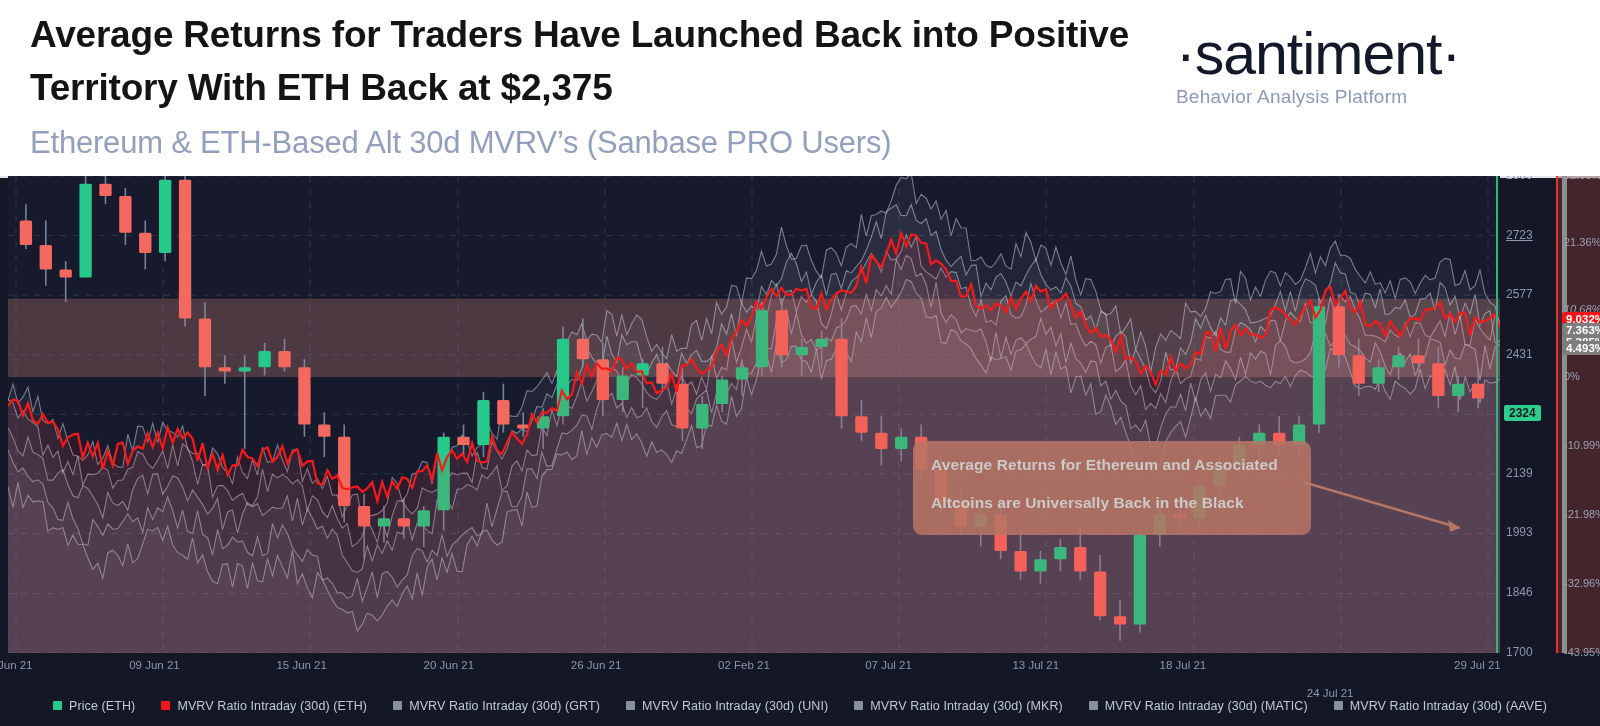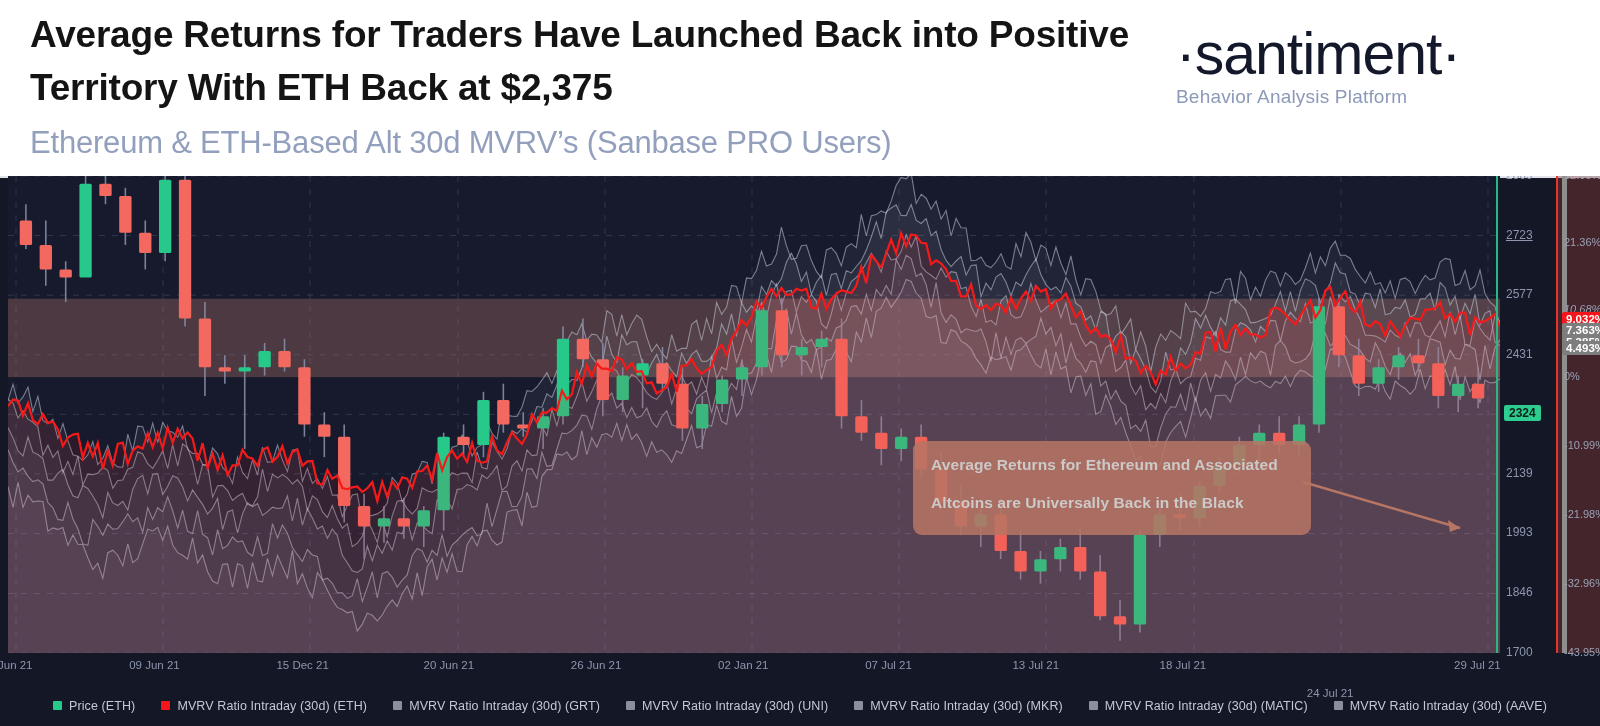--- a/index.html
+++ b/index.html
@@ -326,24 +326,24 @@
         <div class="price-badge" style="top: 229px;">2324</div>
         <div class="pct-badge red" style="top: 136.468px;">9.032%</div>
         <div class="pct-badge gray" style="top: 146.943px;">7.363%</div>
         <div class="pct-badge gray" style="top: 159.358px;">5.385%</div>
         <div class="pct-badge gray" style="top: 164.956px;">4.493%</div>
       </div>
 
     <div class="xaxis" id="xaxis">
         <div class="xtick" style="left: -18px;">04 Jun 21</div>
         <div class="xtick" style="left: 129.2px;">09 Jun 21</div>
-        <div class="xtick" style="left: 276.4px;">15 Dec 21</div>
+        <div class="xtick" style="left: 276.4px;">15 Jun 21</div>
         <div class="xtick" style="left: 423.6px;">20 Jun 21</div>
         <div class="xtick" style="left: 570.8px;">26 Jun 21</div>
-        <div class="xtick" style="left: 718px;">02 Jan 21</div>
+        <div class="xtick" style="left: 718px;">02 Feb 21</div>
         <div class="xtick" style="left: 865.2px;">07 Jul 21</div>
         <div class="xtick" style="left: 1012.4px;">13 Jul 21</div>
         <div class="xtick" style="left: 1159.6px;">18 Jul 21</div>
         <div class="xtick" style="left: 1306.8px; margin-top: 28px;">24 Jul 21</div>
         <div class="xtick" style="left: 1454px;">29 Jul 21</div>
       </div>
 
     <div class="legend" id="legend">
         <div class="legend-item">
           <span class="legend-swatch" style="background: rgb(38, 201, 138);"></span>

